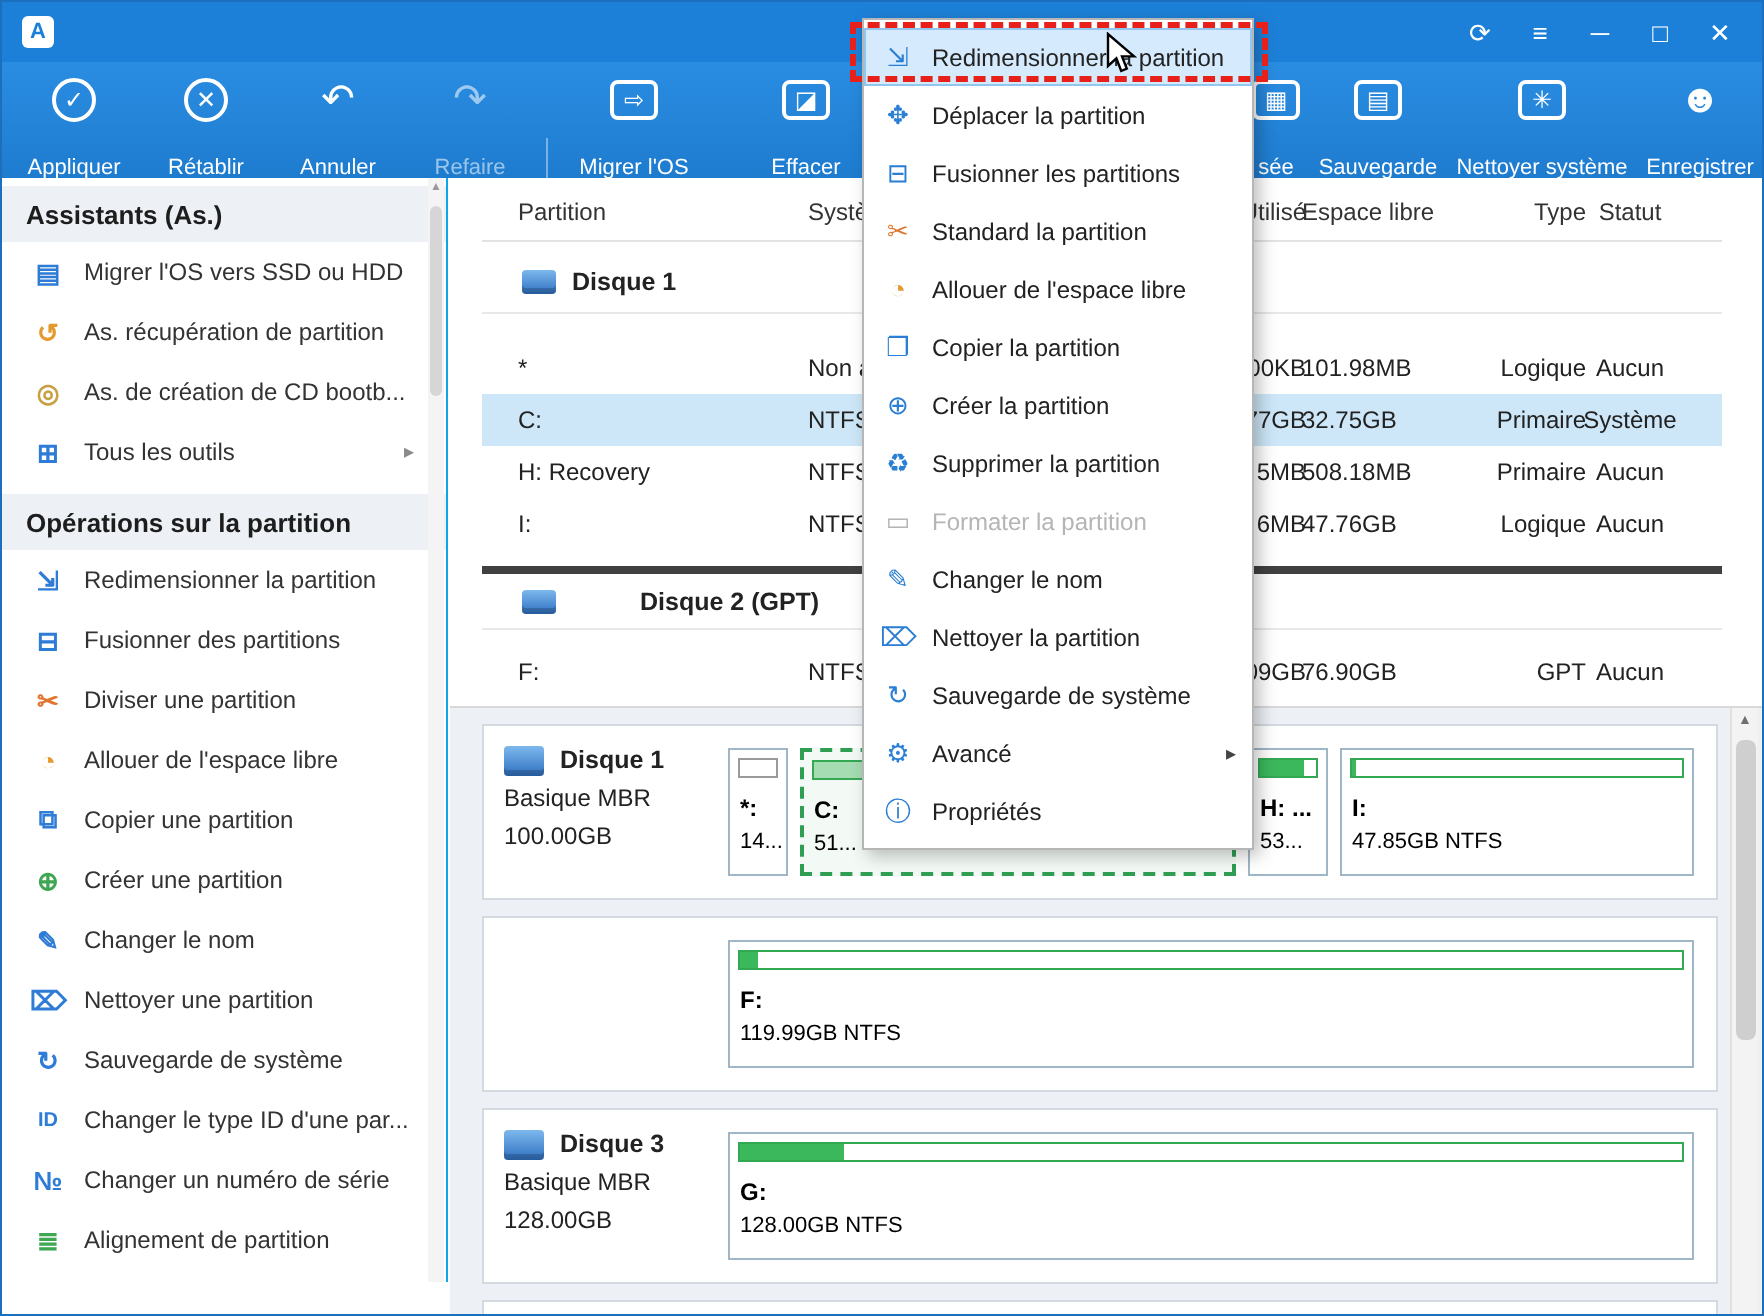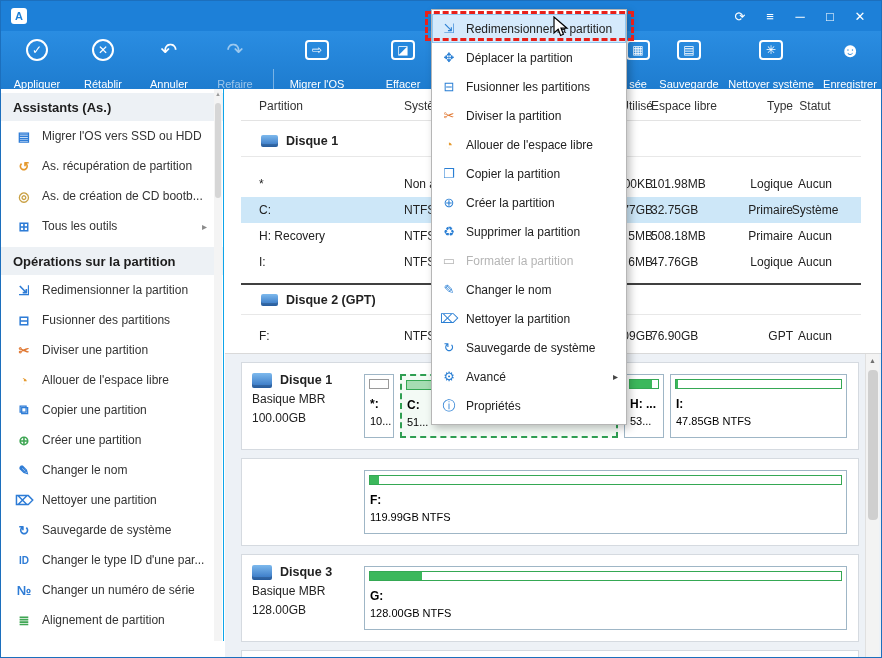--- a/index.html
+++ b/index.html
@@ -44,21 +44,21 @@
   .thead span { top:10px; }
   .trow { position:absolute; left:16px; width:620px; height:26px; }
   .trow span { top:6px; }
   .c-part { left:18px; }
   .c-fs { left:163px; }
   .c-used { left:330px; width:82px; text-align:right; }
   .c-free { left:410px; width:88px; text-align:left; }
   .c-type { left:472px; width:80px; text-align:right; }
   .c-status { left:534px; width:80px; text-align:center; }
   .grow { position:absolute; left:16px; width:620px; height:32px; display:flex; align-items:center; padding-left:20px; font-weight:bold; font-size:12.5px; border-bottom:1px solid #e8e8e8; }
-  .grow.bt { border-top:2px solid #404040; }
+  .grow.bt { border-top:4px solid #404040;gap:34px; }
   .selected-row { background:#cde7f8; }
   .dico { width:17px; height:12px; border-radius:2px; background:linear-gradient(#7db9ed,#2f70c0); box-shadow:inset 0 -3px 0 rgba(0,0,0,.18); margin-right:8px; flex:0 0 17px; }
   .dico.big { width:20px; height:15px; flex:0 0 20px; }
 
   
   .graph { position:absolute; top:352px; left:224px; right:0; bottom:0; background:#edf1f6; border-top:1px solid #d9d9d9; }
   .panel { position:absolute; left:16px; width:618px; height:88px; background:#fff; border:1px solid #d5dae0; }
   .pinfo { position:absolute; left:10px; top:8px; font-size:12px; color:#222; line-height:19px; }
   .pline1 { display:flex; align-items:center; font-weight:bold; font-size:12.5px; }
   .partition { position:absolute; top:11px; height:64px; border:1px solid #9fb6c6; background:#fff; overflow:hidden; }
@@ -315,21 +315,21 @@
             <span>Disque 1</span>
           </div>
         <div>Basique MBR</div>
         <div>100.00GB</div>
       </div>
       <div class="partition" style="left:122px;width:30px">
         <div class="pbar gray">
             <div class="fill" style="width:0%"></div>
           </div>
         <div class="plabel">*:</div>
-        <div class="psize">10...</div>
+        <div class="psize">14...</div>
       </div>
       <div class="partition selected" style="left:158px;width:218px">
         <div class="pbar">
             <div class="fill" style="width:100%"></div>
           </div>
         <div class="plabel">C:</div>
         <div class="psize">51...</div>
       </div>
       <div class="partition" style="left:382px;width:40px">
         <div class="pbar">
@@ -391,21 +391,21 @@
     <div class="mitem">
       <span class="mico">✥</span>
       <span class="mlabel">Déplacer la partition</span>
     </div>
     <div class="mitem">
       <span class="mico">⊟</span>
       <span class="mlabel">Fusionner les partitions</span>
     </div>
     <div class="mitem">
       <span class="mico" style="color:#e0762f">✂</span>
-      <span class="mlabel">Diviser la partition</span>
+      <span class="mlabel">Standard la partition</span>
     </div>
     <div class="mitem">
       <span class="mico" style="color:#e59a2f">◔</span>
       <span class="mlabel">Allouer de l'espace libre</span>
     </div>
     <div class="mitem">
       <span class="mico">❐</span>
       <span class="mlabel">Copier la partition</span>
     </div>
     <div class="mitem">

